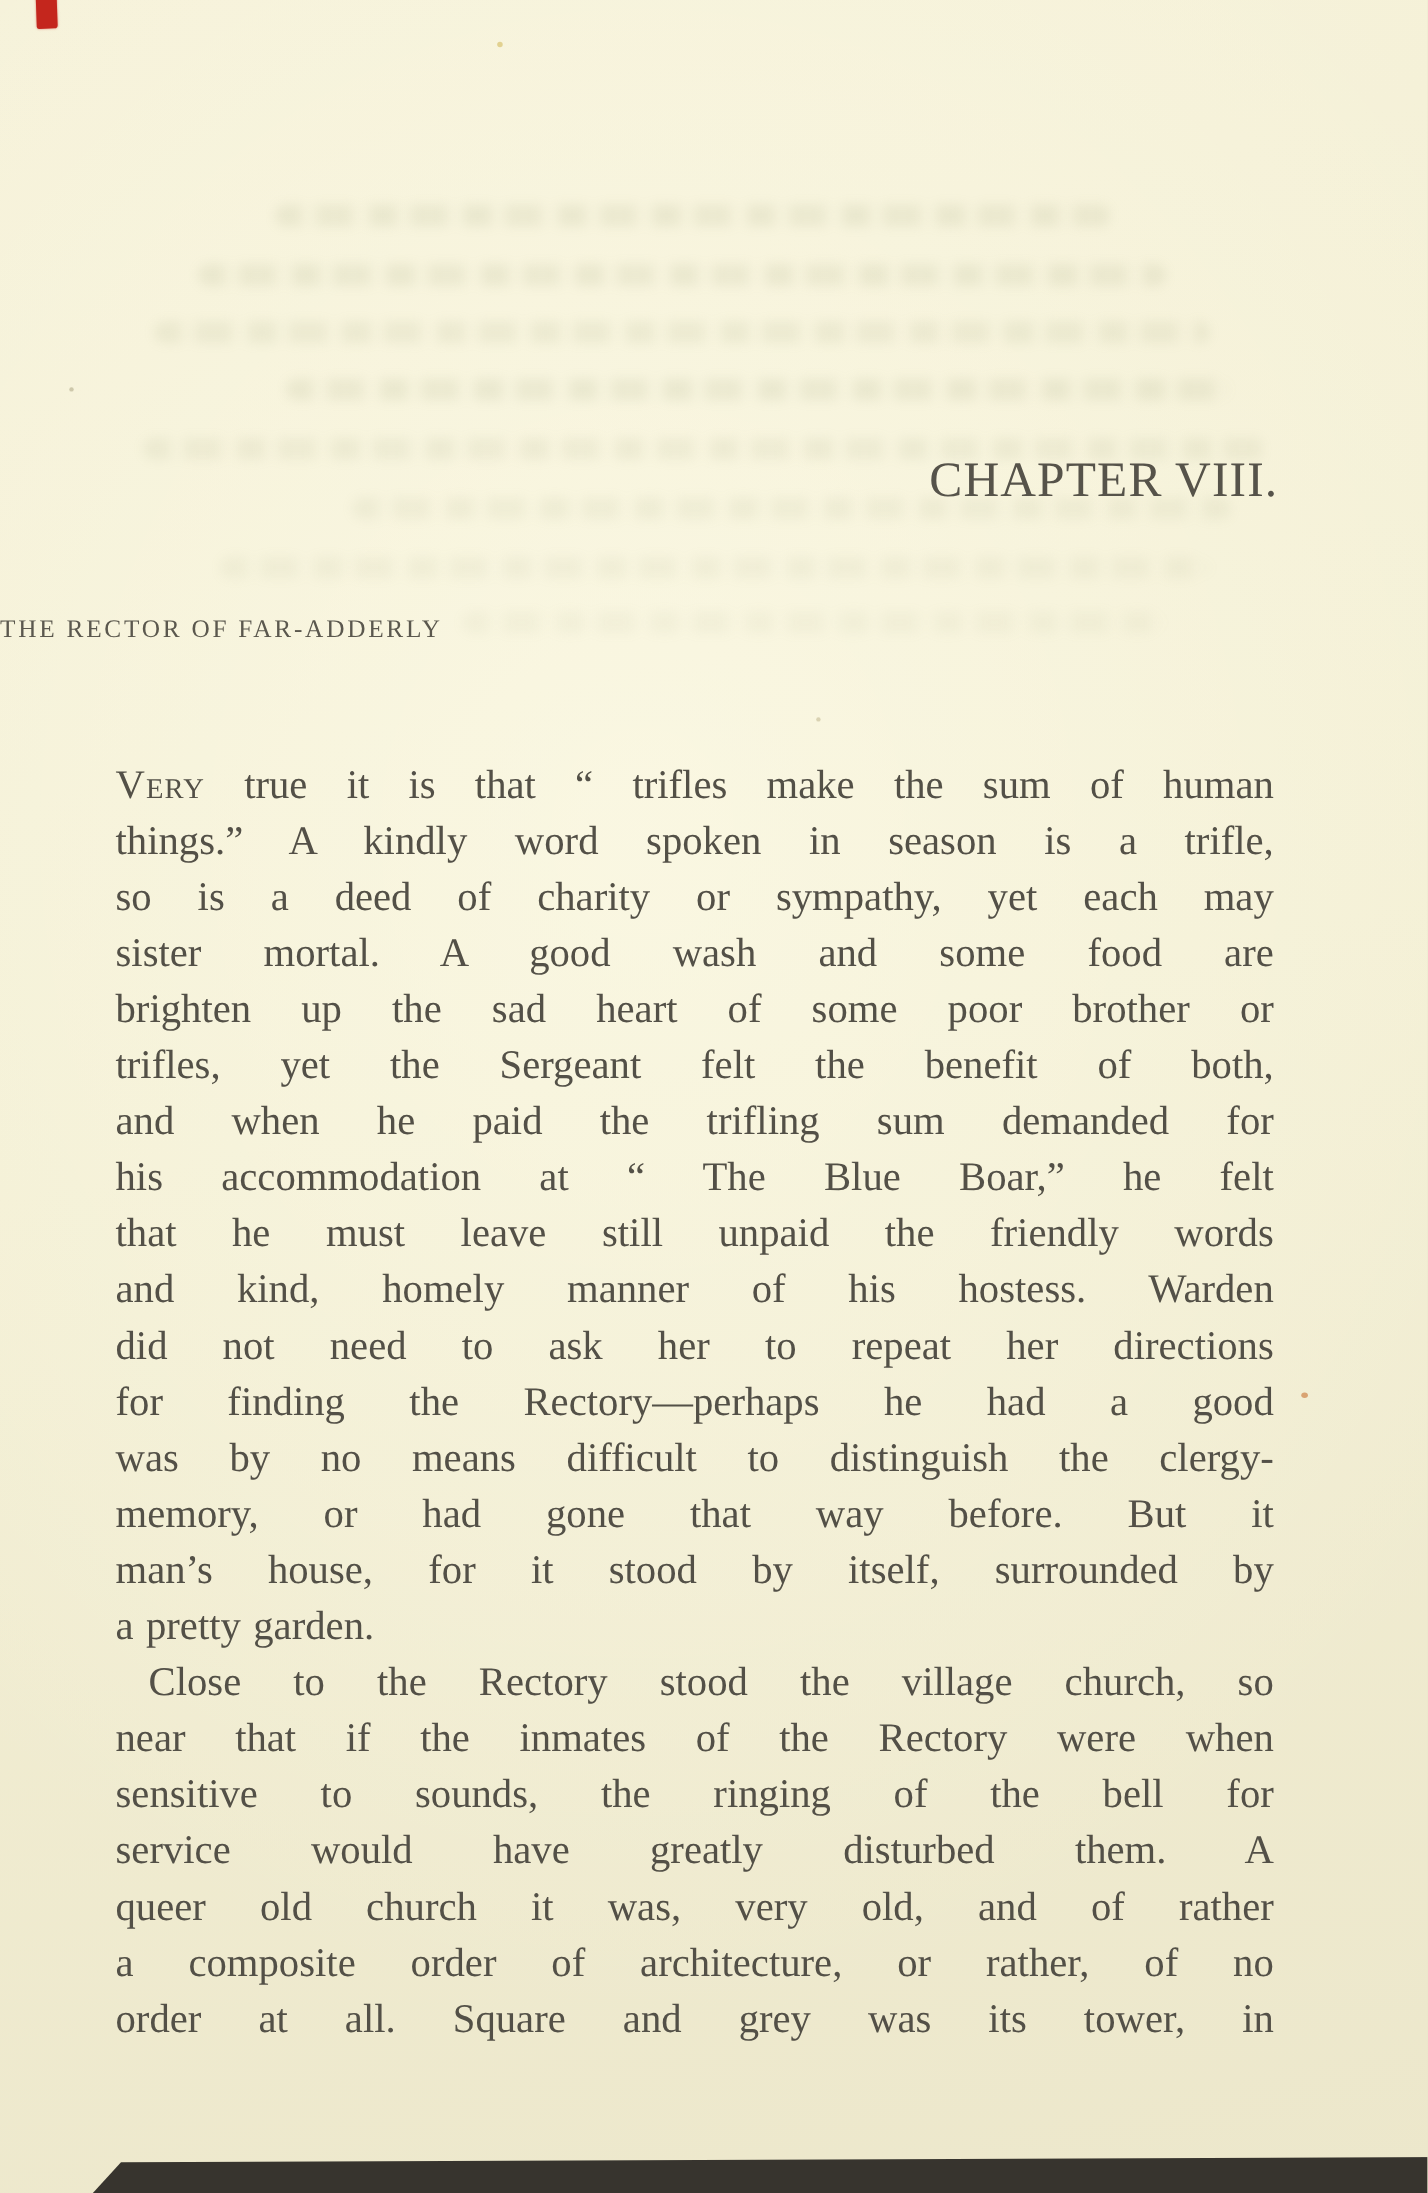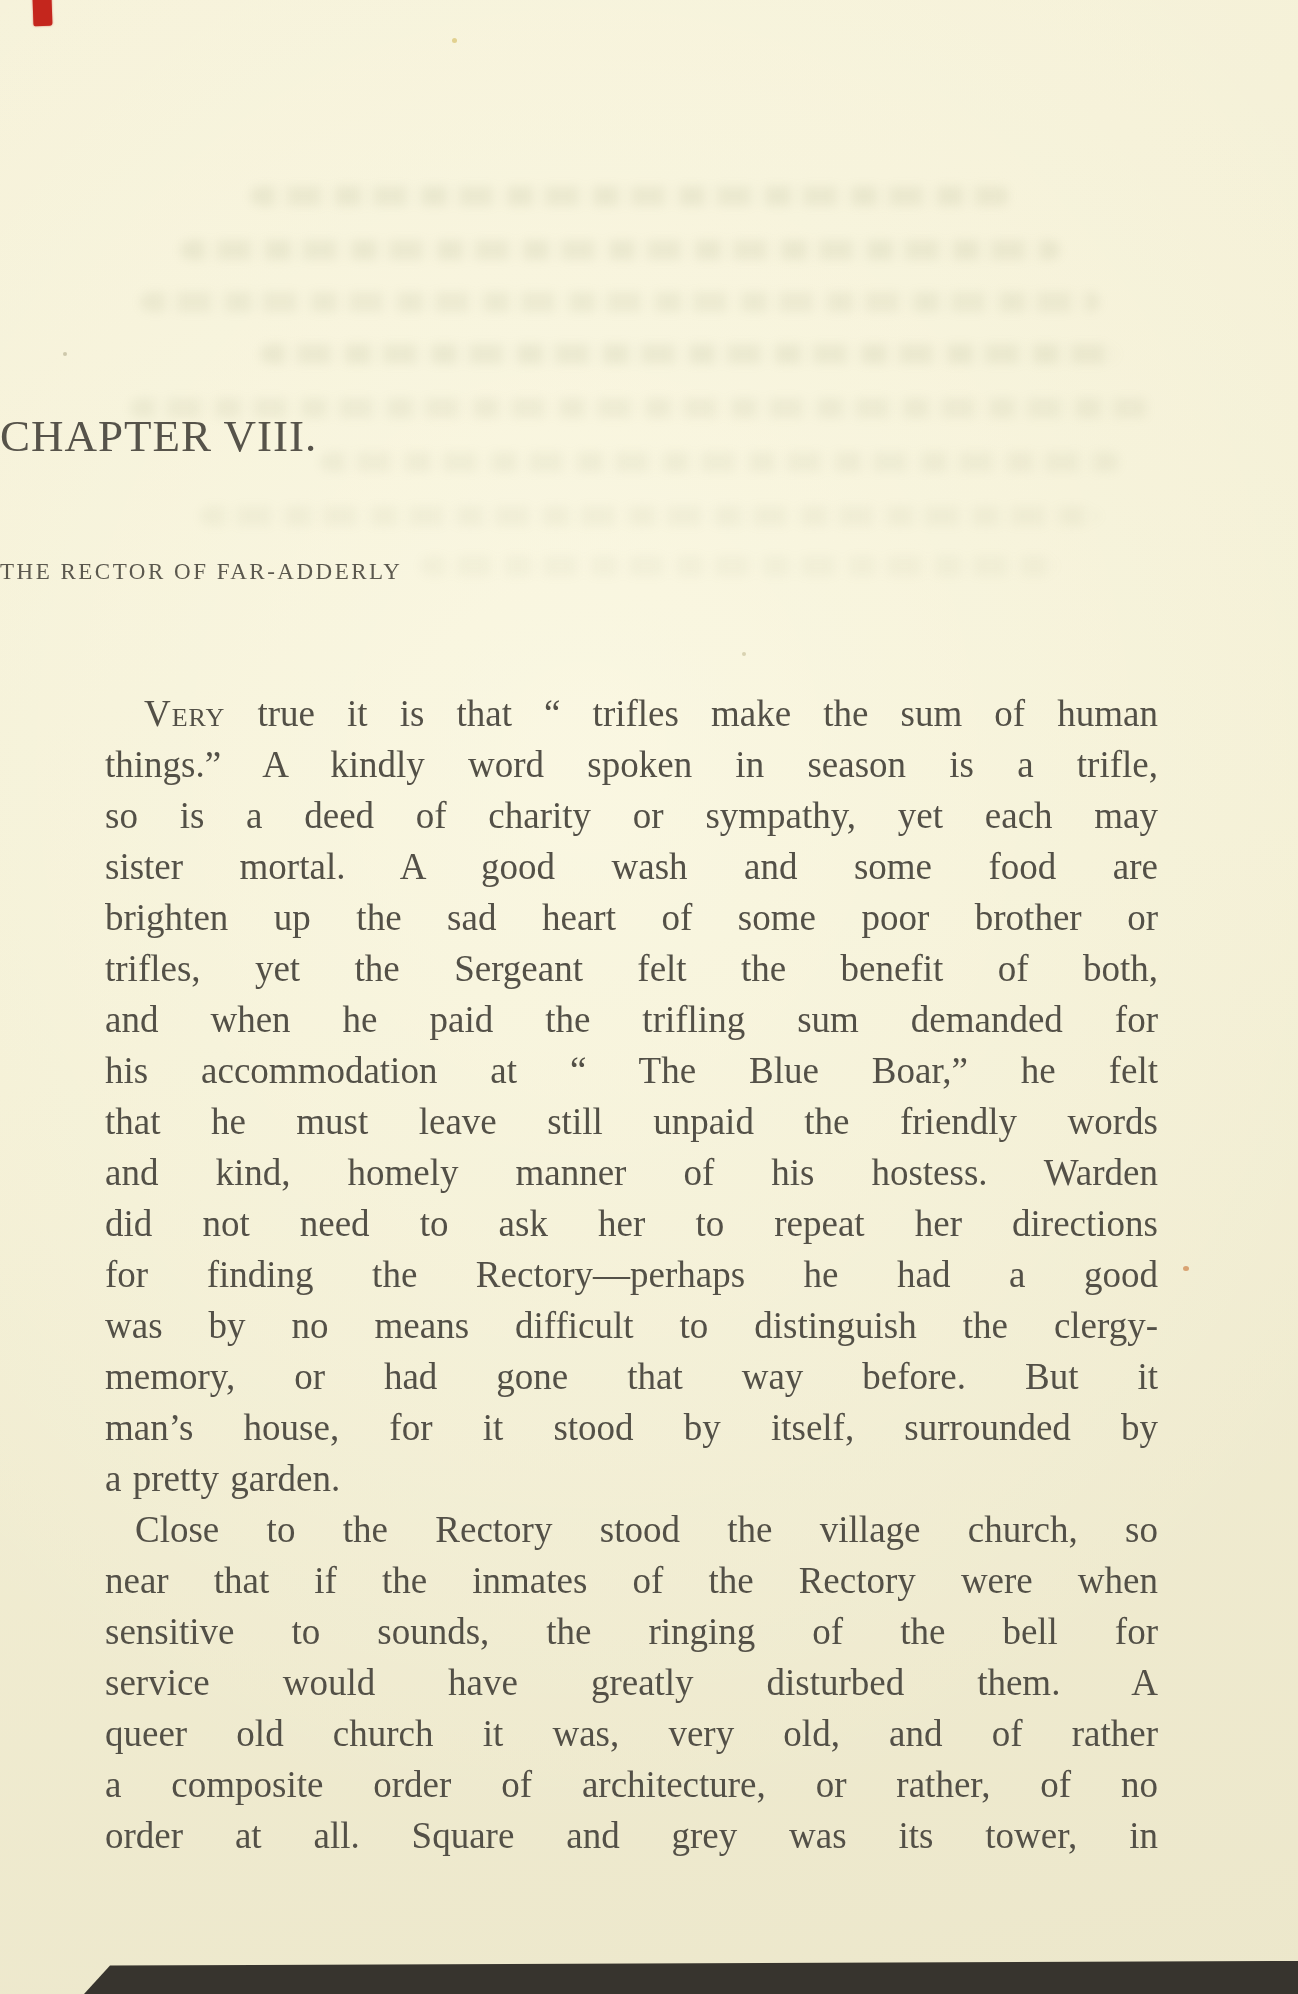--- a/index.html
+++ b/index.html
@@ -57,21 +57,21 @@
   .sp1 { left: 452px; top: 38px;  width: 5px; height: 5px; background: #d9c26f; opacity:.7; }
   .sp2 { left: 63px;  top: 352px; width: 4px; height: 4px; background: #c9c3a5; opacity:.9; }
   .sp3 { left: 1183px;top: 1266px;width: 6px; height: 5px; background: #d08a52; opacity:.75; }
   .sp4 { left: 742px; top: 652px; width: 4px; height: 4px; background: #d9d2b2; }
 
   
   .heading {
     position: absolute;
     left: 0; top: 410px;
     width: 1162px;
-    text-align: left;
+    text-align: right;
     font-size: 45px;
     letter-spacing: 1px;
     color: #56534a;
     white-space: nowrap;
   }
   .subheading {
     position: absolute;
     left: 0; top: 559px;
     width: 1040px;
     font-size: 23px;
@@ -89,21 +89,21 @@
     color: #535047;
   }
   .line {
     text-align: justify;
     text-align-last: justify;
     height: 51px;
     overflow: visible;
   }
   .line.para-end { text-align-last: left; }
   .line.indent { text-indent: 30px; }
-  .lead { font-variant: small-caps; letter-spacing: 1px; margin-left: 39px; }
+  .lead { font-variant: small-caps; letter-spacing: 1px; }
 </style>
 </head>
 <body>
 
 <div class="page">
 
   <div class="ghost">
     <div class="g1"></div>
     <div class="g2"></div>
     <div class="g3"></div>

